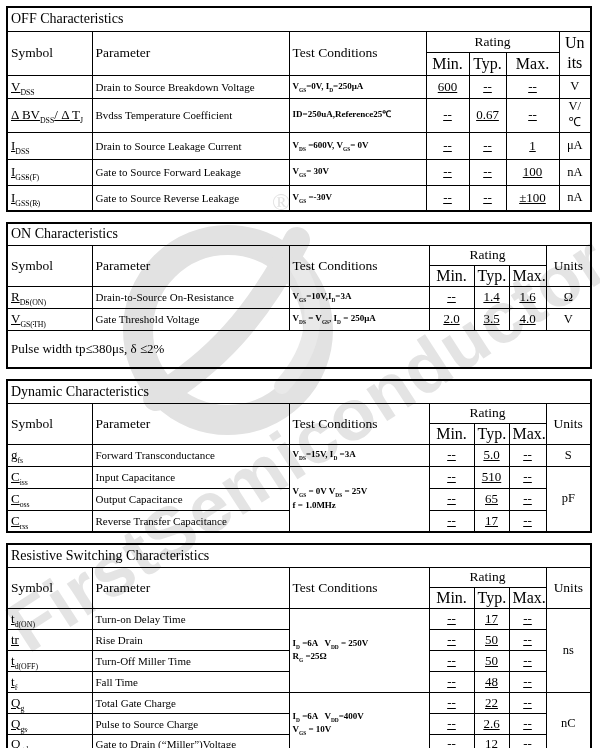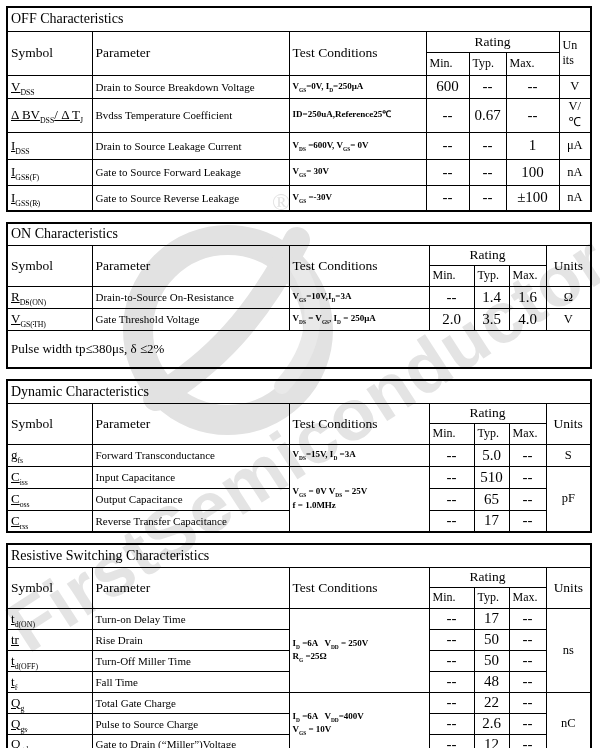--- a/index.html
+++ b/index.html
@@ -5,25 +5,25 @@
   html,body{margin:0;padding:0;background:#fff;}
   body{width:600px;height:748px;font-family:"Liberation Serif",serif;color:#000;position:relative;overflow:hidden;}
   .page{position:relative;width:600px;height:748px;}
   .watermark{position:absolute;top:0;left:0;width:600px;height:748px;z-index:0;}
   .content{position:relative;z-index:1;padding:6px 0 0 6px;}
   table.ds{border-collapse:collapse;table-layout:fixed;width:584px;border:2px solid #000;margin-bottom:10px;background:transparent;}
   table.ds td{border:1px solid #000;vertical-align:middle;padding:0 3px;overflow:hidden;}
   td.title{font-weight:normal;font-size:14px;padding-left:8px;}
   td.hdr{font-size:13.5px;padding-left:8px;}
   td.hdr.c{text-align:center;padding-left:3px;}
-  td.hdr2{font-size:12px;}
+  td.hdr2{font-size:16px;text-align:center;}
   td.sym{font-size:13px;padding-left:8px;text-decoration:underline;}
   td.param{font-size:11px;padding-left:8px;}
   td.test{font-size:9px;font-weight:bold;padding-left:6px;white-space:pre-wrap;line-height:1.5;}
-  td.num{font-size:15px;text-align:center;}
+  td.num{font-size:13px;text-align:center;text-decoration:underline;}
   td.unit{font-size:12.5px;text-align:center;}
   td.note{font-size:13px;padding-left:8px;}
   .pre{white-space:pre-line;line-height:1.25;}
   sub{font-size:0.6em;line-height:0;}
 </style>
 </head>
 <body>
 
 <div class="page">
 

